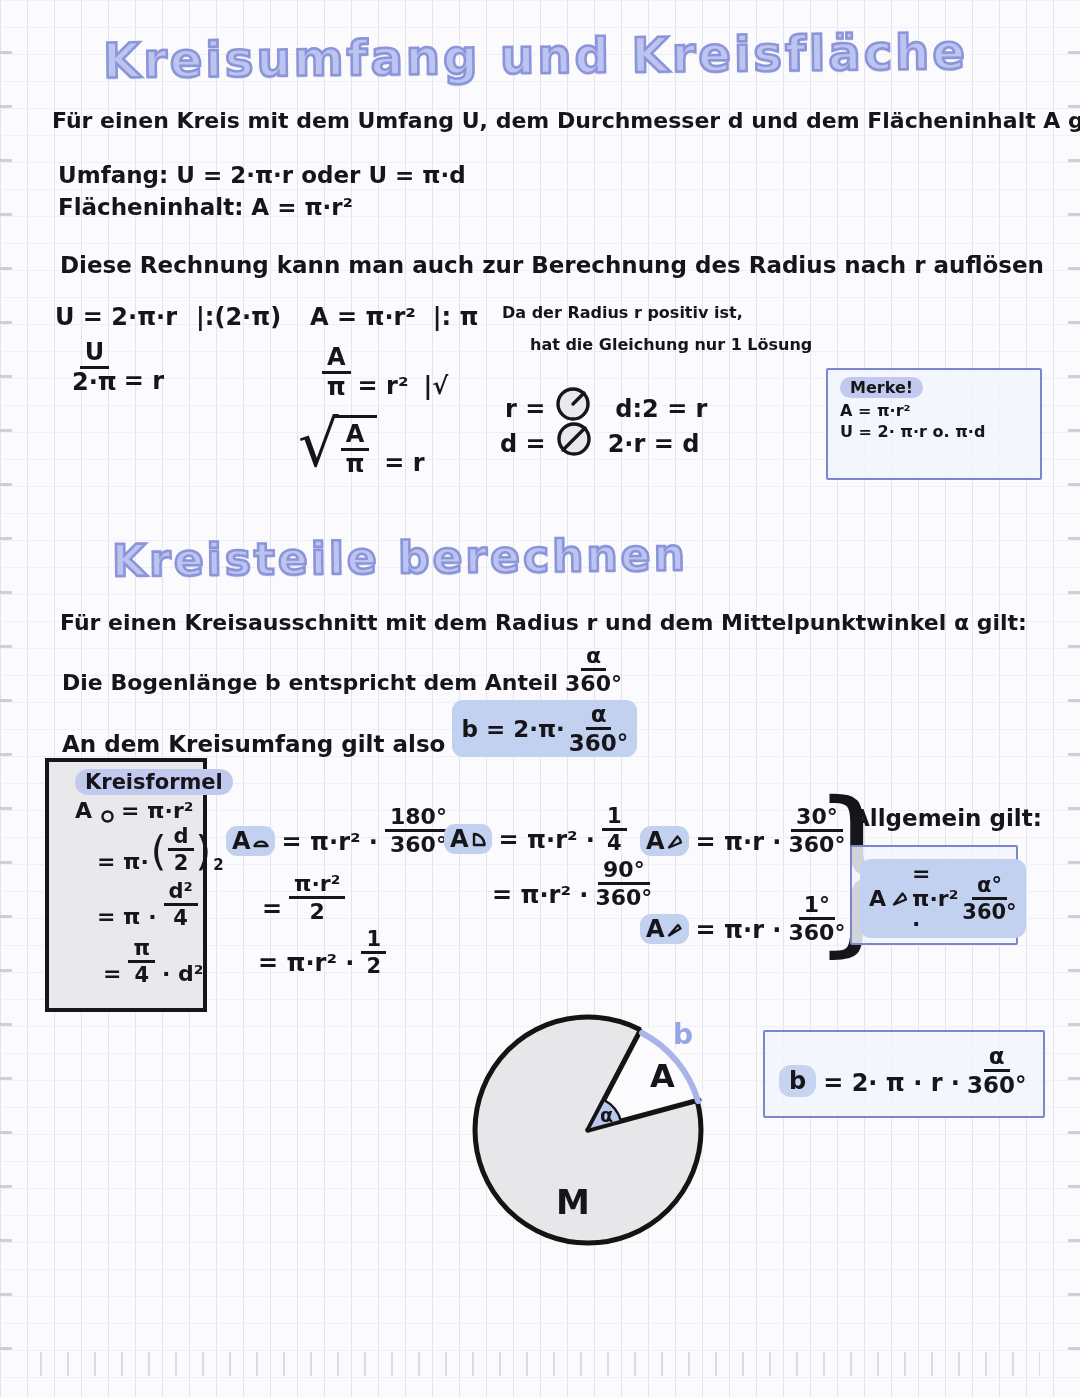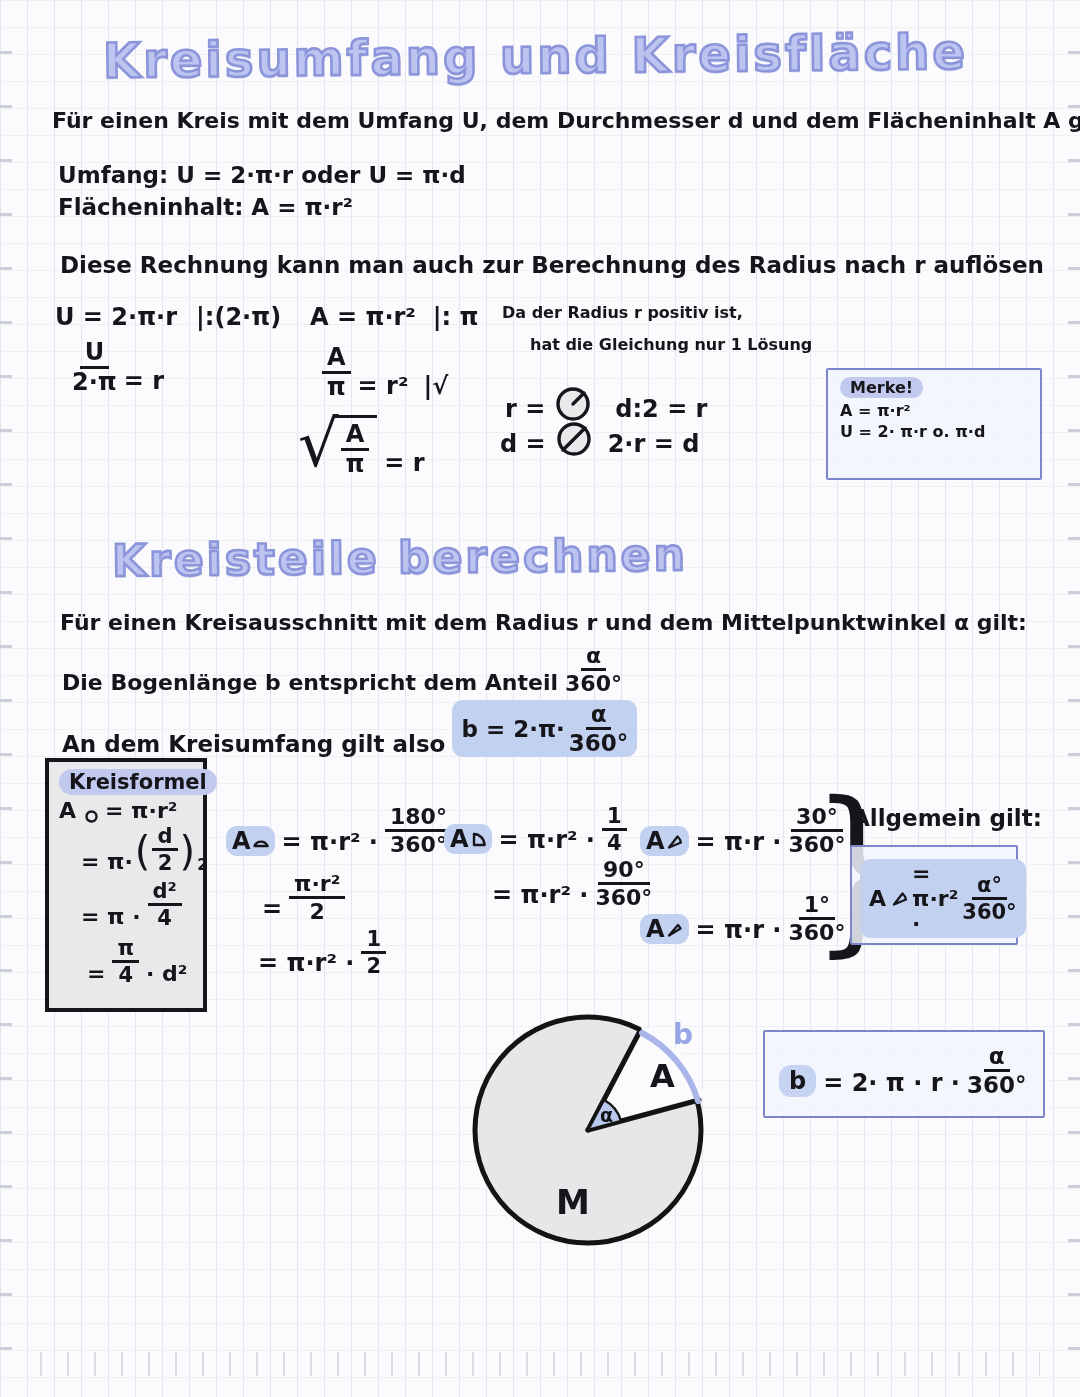--- a/index.html
+++ b/index.html
@@ -154,21 +154,21 @@
     <span>An dem Kreisumfang gilt also</span>
     <span class="hl" style="display:inline-flex; align-items:center; gap:4px;">
       <span>b = 2·π·</span>
       <span class="frac">
         <span class="num">α</span>
         <span class="den">360°</span>
       </span>
     </span>
   </div>
 
-  <div class="abs" style="left:45px; top:758px; width:162px; height:254px; border:4px solid #15151a; background:#e9e9eb; padding:8px 10px;">
+  <div class="abs" style="left:45px; top:758px; width:162px; height:254px; border:4px solid #15151a; background:#e9e9eb; padding:8px 26px;">
     <div class="hand-sm" style="font-size:21px;"><span class="pill-title">Kreisformel</span></div>
     <div class="fline" style="font-size:22px; margin-top:4px;">
       <span>A</span>
       <span class="subicon">
         <svg width="13" height="13" viewBox="0 0 13 13">
             <circle cx="6.5" cy="6.5" r="5" fill="none" stroke="#15151a" stroke-width="2.4"></circle>
           </svg>
       </span>
       <span>= π·r²</span>
     </div>

